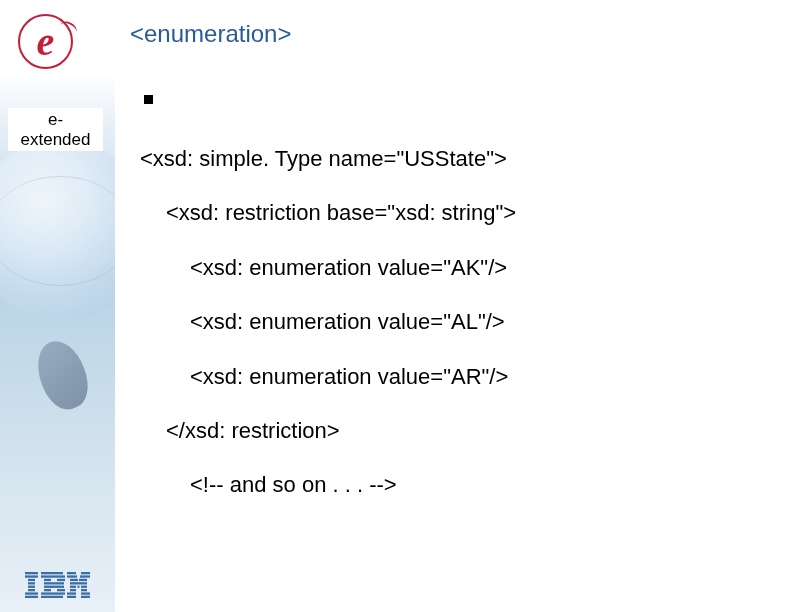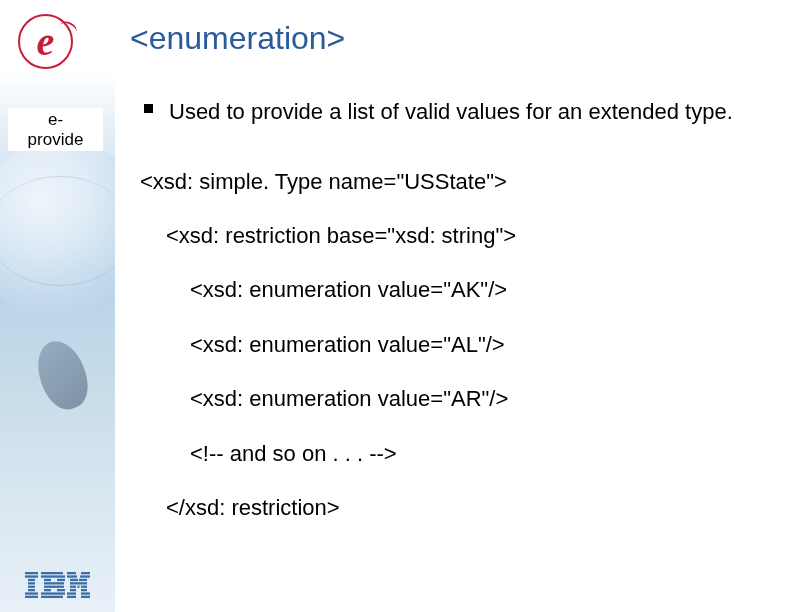--- a/index.html
+++ b/index.html
@@ -117,21 +117,21 @@
   .ibm-logo .bars {
     fill: #3b6ea5;
   }
   .content {
     position: absolute;
     left: 130px;
     top: 20px;
     right: 20px;
   }
   .title {
-    font-size: 32px;
+    font-size: 24px;
     color: #2a5a9a;
     font-weight: normal;
     margin-bottom: 40px;
   }
   .bullet-row {
     display: flex;
     align-items: flex-start;
     margin-bottom: 42px;
     margin-left: 14px;
   }
@@ -166,21 +166,21 @@
 <div class="sidebar">
   <div class="globe"></div>
   <div class="mouse"></div>
 
   <div class="e-logo">
     <div class="e-logo-circle">e</div>
   </div>
 
   <div class="ebusiness">
     <span>e-</span><br>
-    <span>provide</span>
+    <span>extended</span>
   </div>
 
   <div class="ibm-logo" aria-label="IBM">
     <svg viewBox="0 0 65 26" width="65" height="26">
       <g class="bars">
         <rect x="0" y="0" width="13" height="2.3"></rect>
           <rect x="0" y="3.4" width="13" height="2.3"></rect>
         <rect x="3" y="6.8" width="7" height="2.3"></rect>
           <rect x="3" y="10.2" width="7" height="2.3"></rect>
         <rect x="3" y="13.6" width="7" height="2.3"></rect>
@@ -216,25 +216,24 @@
       </g>
     </svg>
   </div>
 </div>
 
 <div class="content">
   <h1 class="title">&lt;enumeration&gt;</h1>
 
   <div class="bullet-row">
     <div class="bullet-square"></div>
-    <div class="bullet-text">Used to provide a list of valid values for an extended type.</div>
   </div>
 
   <div class="code">
     <div class="code-line ind0">&lt;xsd: simple. Type name="USState"&gt;</div>
     <div class="code-line ind1">&lt;xsd: restriction base="xsd: string"&gt;</div>
     <div class="code-line ind2">&lt;xsd: enumeration value="AK"/&gt;</div>
     <div class="code-line ind2">&lt;xsd: enumeration value="AL"/&gt;</div>
     <div class="code-line ind2">&lt;xsd: enumeration value="AR"/&gt;</div>
+    <div class="code-line ind1">&lt;/xsd: restriction&gt;</div>
     <div class="code-line ind2">&lt;!-- and so on . . . --&gt;</div>
-    <div class="code-line ind1">&lt;/xsd: restriction&gt;</div>
   </div>
 </div>
 
 </body></html>

